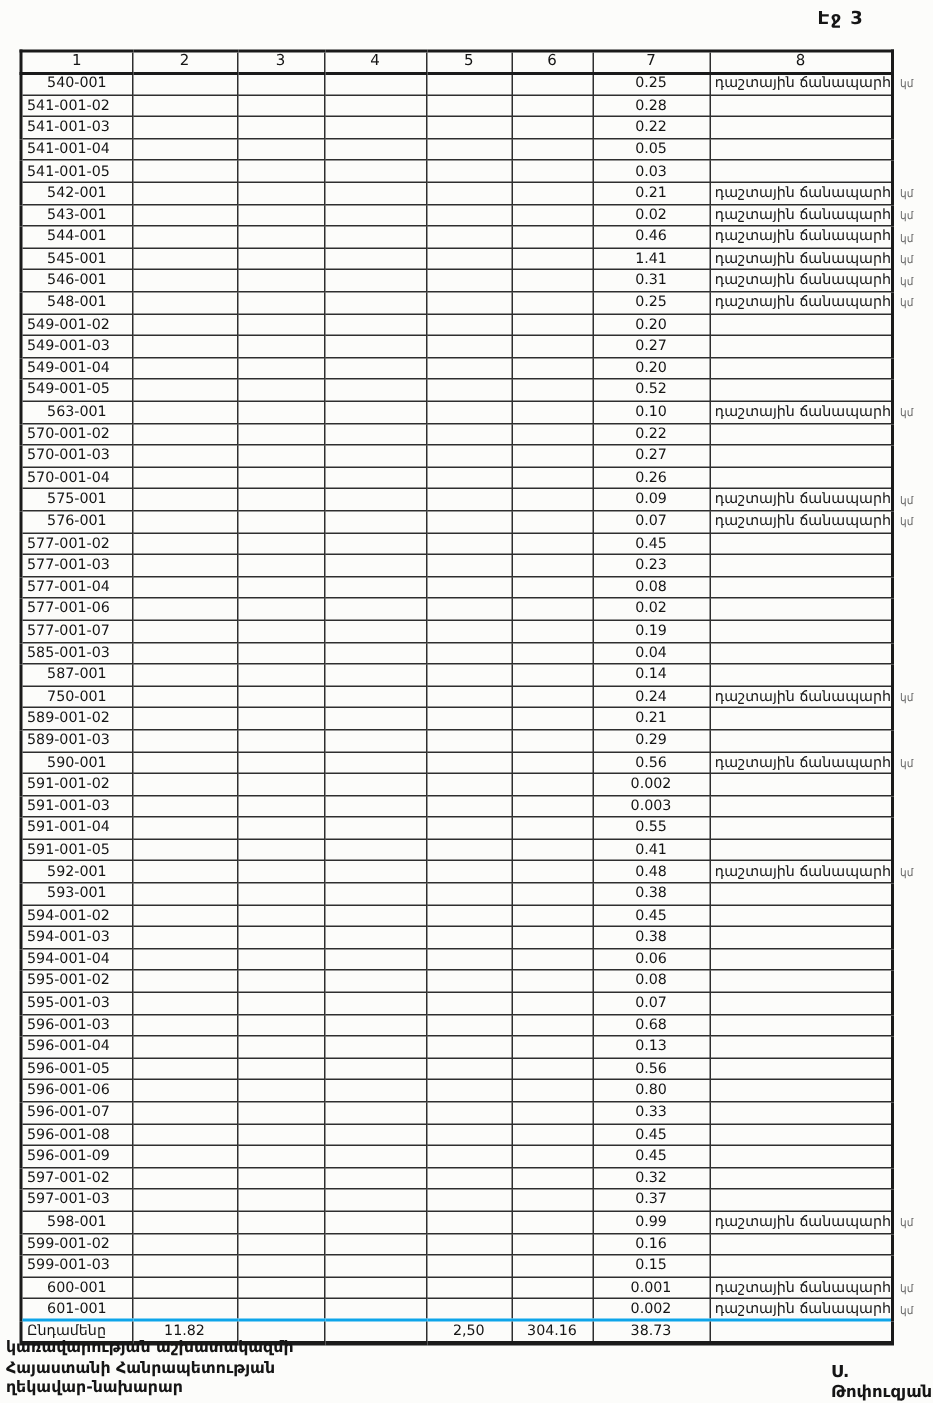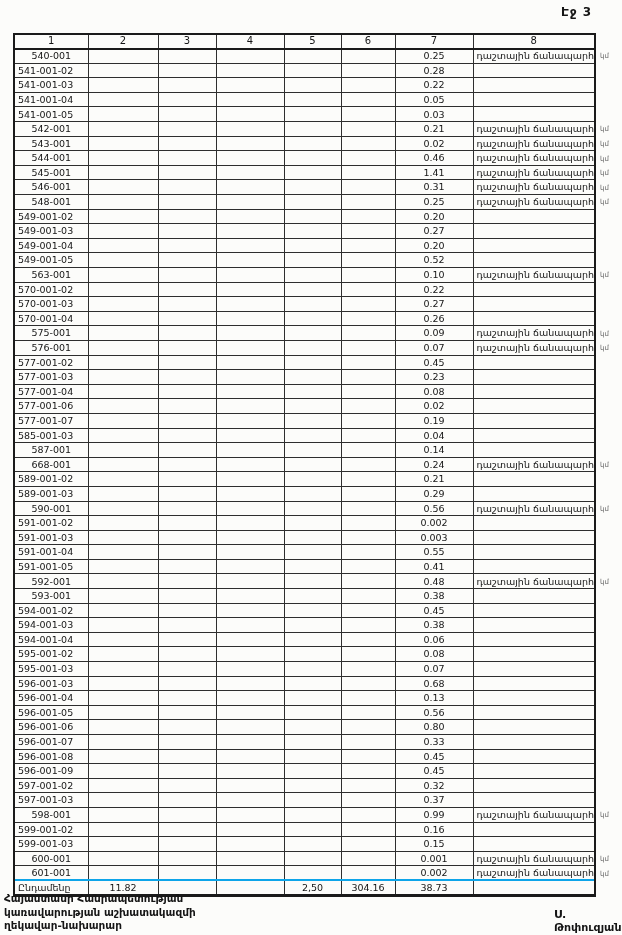--- a/index.html
+++ b/index.html
@@ -4,21 +4,21 @@
 <style>
   html,body{margin:0;padding:0;}
   body{
     width:622px;height:935px;position:relative;
     background:#fcfcfa;
     font-family:"DejaVu Sans", sans-serif;
     color:#151515;
   }
   .page-label{
     position:absolute;top:5px;left:545px;
-    font-size:12px;font-weight:bold;letter-spacing:1px;margin-left:16px;
+    font-size:12px;font-weight:bold;letter-spacing:1px;
   }
   .doc-table{
     position:absolute;top:33px;left:13px;
     border-collapse:collapse;table-layout:fixed;
   }
   .doc-table td,.doc-table th{
     border:1px solid #2e2e2e;
     height:12.6px;
     padding:0 0 0 3px;
     font-size:9.5px;
@@ -389,21 +389,21 @@
         <td></td>
         <td></td>
         <td></td>
         <td></td>
         <td></td>
         <td class="num">0.14</td>
         <td class="cat"></td>
         <td class="mark-cell"></td>
       </tr>
       <tr>
-        <td class="center">668-001</td>
+        <td class="center">750-001</td>
         <td></td>
         <td></td>
         <td></td>
         <td></td>
         <td></td>
         <td class="num">0.24</td>
         <td class="cat">դաշտային ճանապարհ</td>
         <td class="mark-cell">կմ</td>
       </tr>
       <tr>
@@ -724,18 +724,18 @@
       <td class="num">2,50</td>
       <td class="num">304.16</td>
       <td class="num">38.73</td>
       <td></td>
       <td class="mark-cell"></td>
     </tr>
   </tfoot>
 </table>
 
 <div class="footer-left">
+  <div>կառավարության աշխատակազմի</div>
   <div>Հայաստանի Հանրապետության</div>
-  <div>կառավարության աշխատակազմի</div>
   <div>ղեկավար-նախարար</div>
 </div>
 
 <div class="signature">Ս. Թոփուզյան</div>
 
 </body></html>

